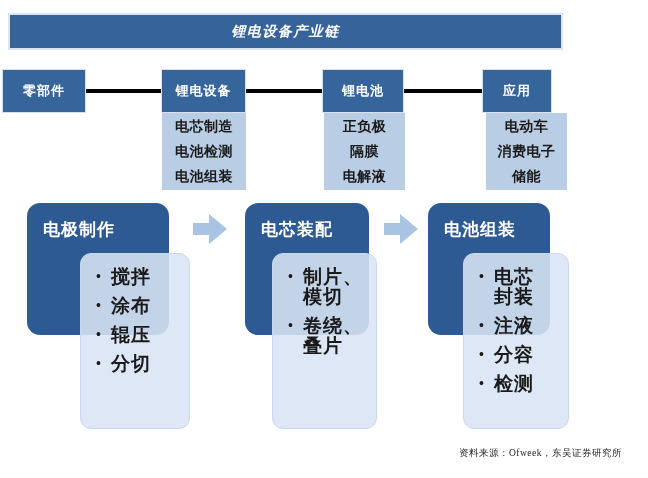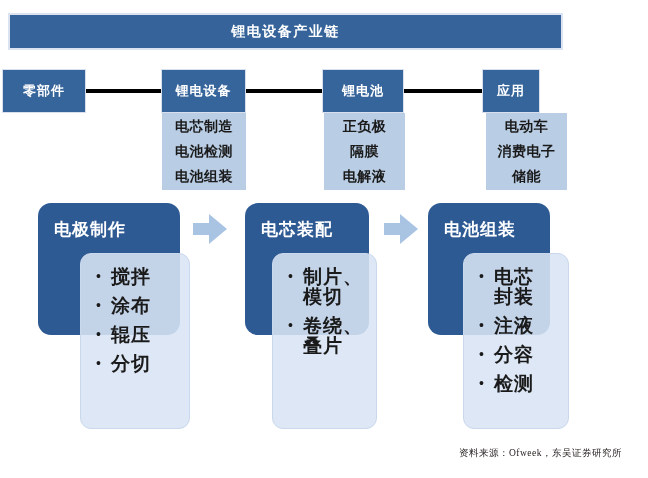--- a/index.html
+++ b/index.html
@@ -16,40 +16,40 @@
   }
   *{margin:0;padding:0;box-sizing:border-box;}
   body{background:#ffffff;font-family:"Liberation Serif",serif;}
   .canvas{
     position:relative;width:648px;height:478px;background:#ffffff;overflow:hidden;
   }
   
   .banner{
     position:absolute;left:8px;top:13px;width:555px;height:37px;
     background:var(--banner-blue);border:2px solid #DCE3F0;
-    display:flex;align-items:center;justify-content:center;
+    display:flex;align-items:center;justify-content:center;font-style:italic;
   }
   .banner span{
     color:#ffffff;font-weight:bold;font-size:14px;letter-spacing:1.5px;
   }
   
   .chain-line{
     position:absolute;left:44px;top:89px;width:472px;height:4px;
     background:var(--line-black);z-index:0;
   }
   .chain-node{
     position:absolute;top:69px;height:44px;z-index:1;
     background:var(--chain-blue);border:1px solid #D8E0EE;
     display:flex;align-items:center;justify-content:center;
   }
   .chain-node span{color:#ffffff;font-weight:bold;font-size:13px;letter-spacing:1px;}
   .n0{left:2px;width:84px;}
   .n1{left:161px;width:85px;}
   .n2{left:322px;width:82px;}
-  .n3{left:482px;width:58px;}
+  .n3{left:482px;width:70px;}
   
   .sub-box{
     position:absolute;top:113px;height:77px;z-index:1;
     background:var(--light-blue);
     display:flex;flex-direction:column;align-items:center;justify-content:center;
   }
   .sub-box div{
     color:var(--text-dark);font-weight:bold;font-size:14px;line-height:25px;
     letter-spacing:0.5px;text-align:right;
   }
@@ -58,21 +58,21 @@
   .s3{left:486px;width:81px;}
   
   .proc-box{
     position:absolute;top:203px;height:132px;z-index:1;
     background:var(--process-blue);border-radius:13px;
   }
   .proc-box span{
     display:block;padding:15px 0 0 16px;
     color:#ffffff;font-weight:bold;font-size:17px;letter-spacing:1px;
   }
-  .p0{left:38px;width:142px;}
+  .p0{left:27px;width:142px;}
   .p1{left:245px;width:124px;}
   .p2{left:428px;width:122px;}
   .pale-box{
     position:absolute;top:253px;height:176px;z-index:2;
     background:var(--pale-blue);border:1px solid var(--pale-border);border-radius:11px;
     padding:13px 6px 0 15px;
   }
   .l0{left:80px;width:110px;}
   .l1{left:272px;width:105px;}
   .l2{left:463px;width:106px;}

